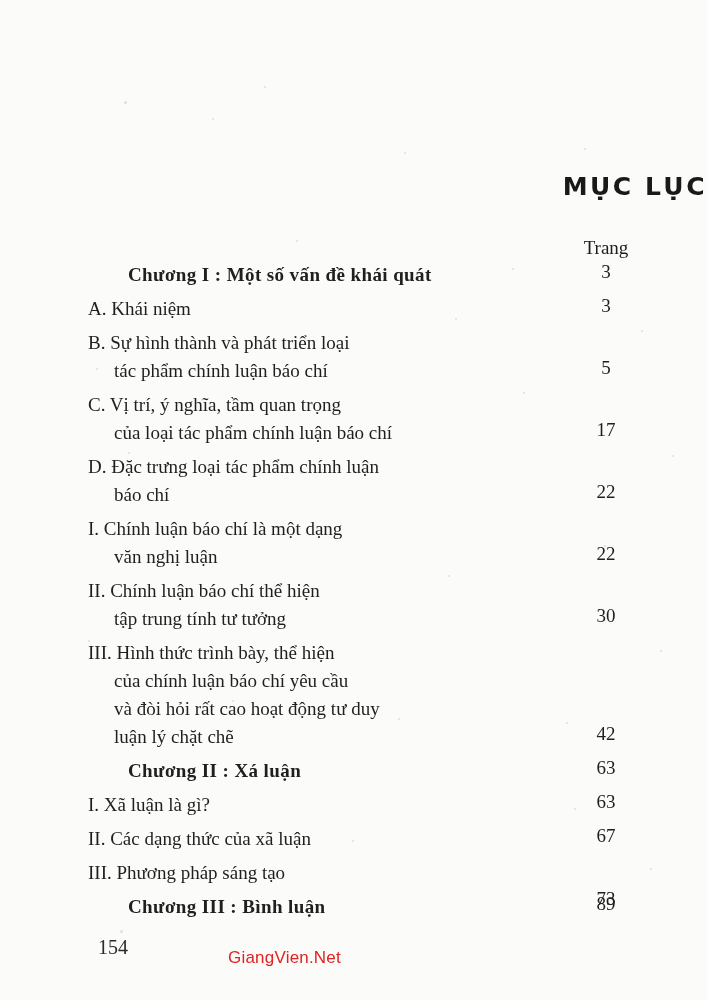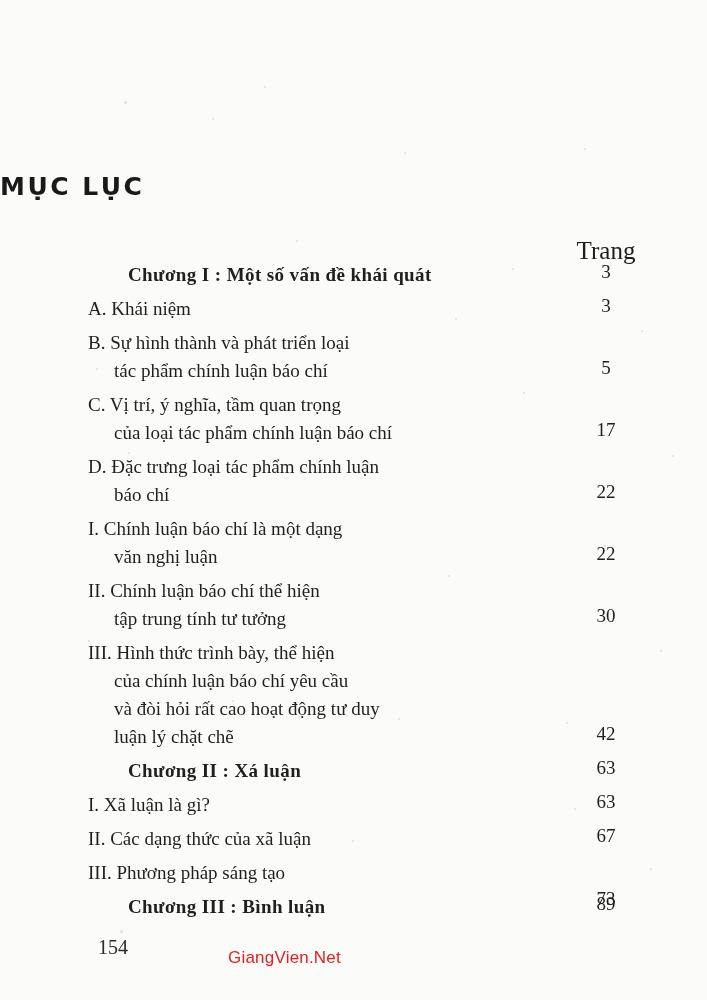--- a/index.html
+++ b/index.html
@@ -28,35 +28,35 @@
   .page {
     position: absolute;
     inset: 0;
   }
 
   .toc-title {
     position: absolute;
     top: 172px;
     left: 0;
     width: 707px;
-    text-align: left;
+    text-align: right;
     font-family: "DejaVu Sans", sans-serif;
     font-weight: bold;
     font-size: 25px;
     letter-spacing: 2.5px;
     color: #191919;
   }
 
   .trang-head {
     position: absolute;
     top: 237px;
     left: 556px;
     width: 100px;
     text-align: center;
-    font-size: 25px;
+    font-size: 19px;
     color: #1d1d1d;
   }
 
   .toc-list {
     position: absolute;
     top: 261px;
     left: 0;
     width: 599px;
   }
 

